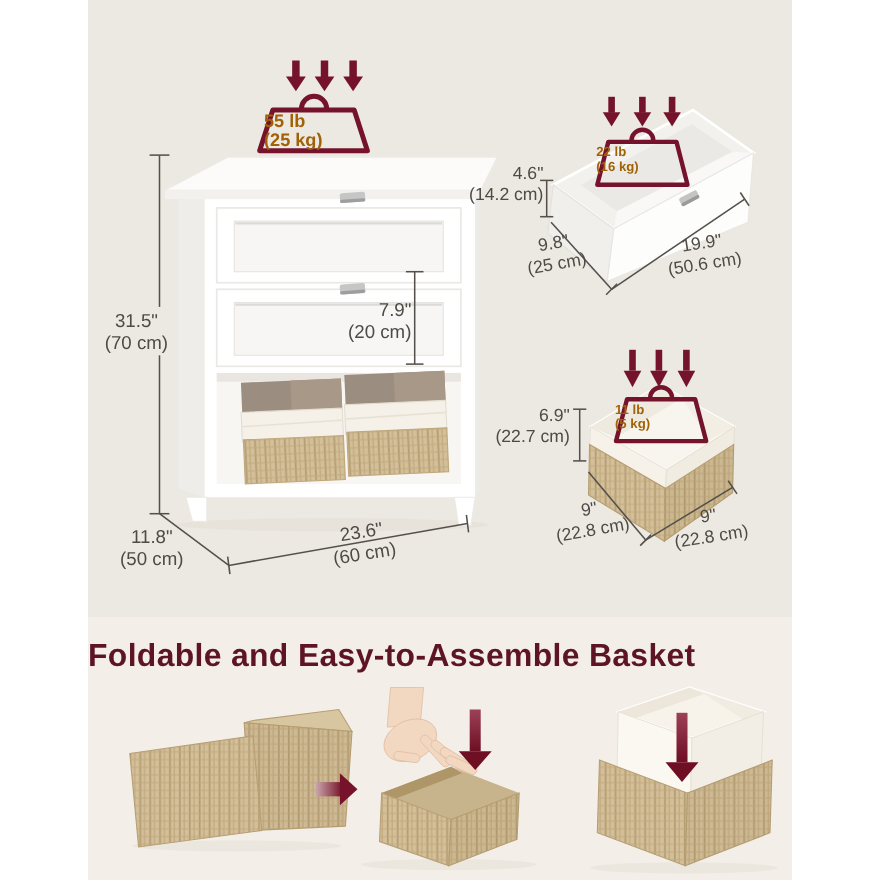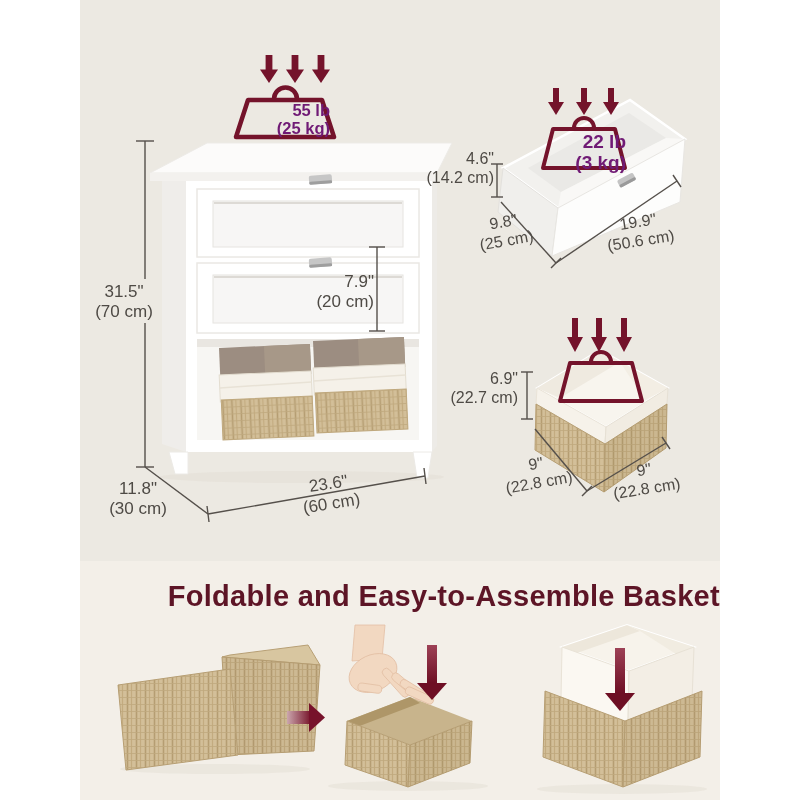--- a/index.html
+++ b/index.html
@@ -7,25 +7,25 @@
   .content{position:absolute;left:80px;top:0;width:640px;height:800px;}
   .top-section{position:absolute;left:0;top:0;width:640px;height:561px;background:#ECE9E2;}
   .bottom-section{position:absolute;left:0;top:561px;width:640px;height:239px;background:#F3EFE8;}
   svg{position:absolute;left:0;top:0;}
   
   .dim{position:absolute;color:#4E4A45;font-size:17px;line-height:1.18;text-align:center;white-space:nowrap;}
   .dim.small{font-size:16px;}
   .dim .in{display:block;}
   .dim .cm{display:block;}
   
-  .badge-label{position:absolute;color:#701a75;font-weight:bold;text-align:right;line-height:1.1;}
+  .badge-label{position:absolute;color:#a16207;font-weight:bold;text-align:left;line-height:1.1;}
   .badge-label.big{font-size:16.5px;}
-  .badge-label.small{font-size:19px;}
+  .badge-label.small{font-size:12px;}
   .badge-label span{display:block;}
-  .panel-title{position:absolute;top:19px;left:0;width:640px;text-align:right;color:#5D1526;font-size:29px;font-weight:600;letter-spacing:0.3px;}
+  .panel-title{position:absolute;top:19px;left:0;width:640px;text-align:left;color:#5D1526;font-size:29px;font-weight:600;letter-spacing:0.3px;}
 </style>
 </head>
 <body>
 
 <div class="content">
 
   <div class="top-section">
 
     <svg width="640" height="561" viewBox="0 0 640 561">
       <defs>
@@ -191,44 +191,48 @@
     <div class="dim" style="left:8px;top:282px;width:72px;">
       <span class="in">31.5"</span>
       <span class="cm">(70 cm)</span>
     </div>
     <div class="dim" style="left:212px;top:272px;width:82px;text-align:right;">
       <span class="in">7.9"</span>
       <span class="cm">(20 cm)</span>
     </div>
     <div class="dim" style="left:18px;top:479px;width:80px;">
       <span class="in">11.8"</span>
-      <span class="cm">(30 cm)</span>
+      <span class="cm">(50 cm)</span>
     </div>
     <div class="dim" style="left:205px;top:474px;width:90px;transform:rotate(-9deg);">
       <span class="in">23.6"</span>
       <span class="cm">(60 cm)</span>
     </div>
 
     <div class="badge-label small" style="left:462px;top:132px;width:84px;">
       <span>22 lb</span>
-      <span>(3 kg)</span>
+      <span>(16 kg)</span>
     </div>
     <div class="dim small" style="left:338px;top:150px;width:76px;text-align:right;">
       <span class="in">4.6"</span>
       <span class="cm">(14.2 cm)</span>
     </div>
     <div class="dim small" style="left:385px;top:213px;width:80px;transform:rotate(-10deg);">
       <span class="in">9.8"</span>
       <span class="cm">(25 cm)</span>
     </div>
     <div class="dim small" style="left:512px;top:213px;width:95px;transform:rotate(-9deg);">
       <span class="in">19.9"</span>
       <span class="cm">(50.6 cm)</span>
     </div>
 
+    <div class="badge-label small" style="left:479px;top:366px;width:84px;">
+      <span>11 lb</span>
+      <span>(5 kg)</span>
+    </div>
     <div class="dim small" style="left:358px;top:370px;width:80px;text-align:right;">
       <span class="in">6.9"</span>
       <span class="cm">(22.7 cm)</span>
     </div>
     <div class="dim small" style="left:415px;top:455px;width:85px;transform:rotate(-10deg);">
       <span class="in">9"</span>
       <span class="cm">(22.8 cm)</span>
     </div>
     <div class="dim small" style="left:523px;top:461px;width:85px;transform:rotate(-9deg);">
       <span class="in">9"</span>

